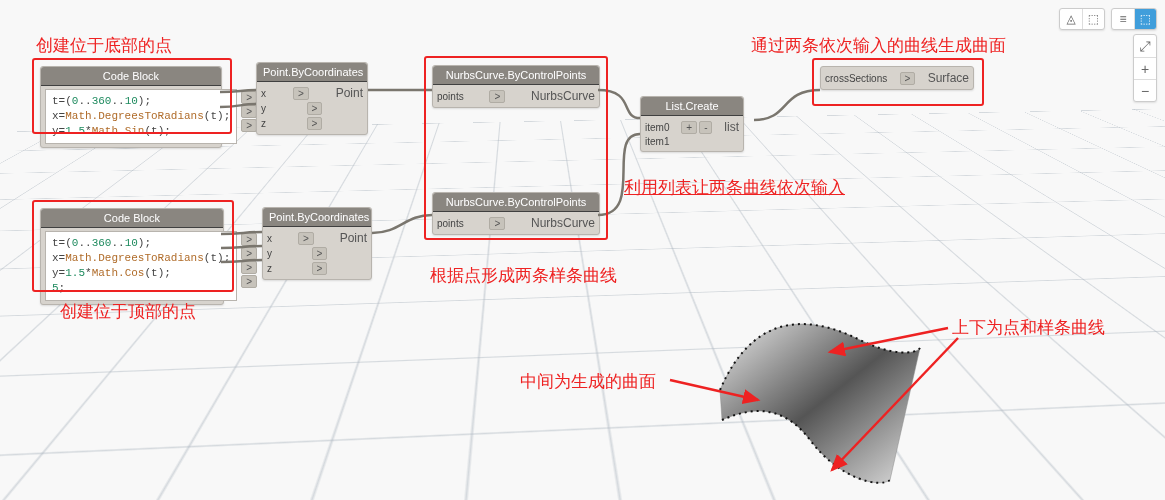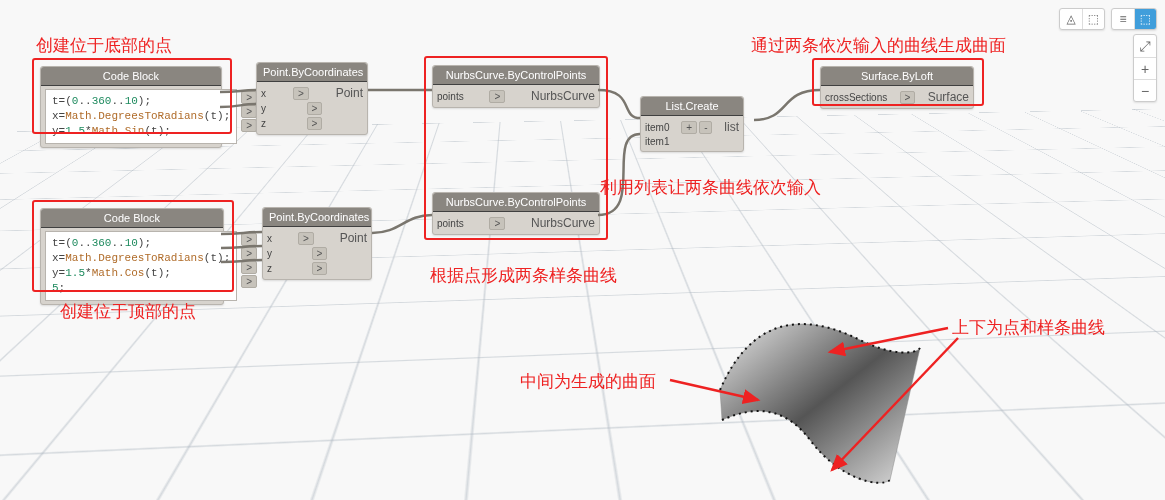--- a/index.html
+++ b/index.html
@@ -171,21 +171,20 @@
     </div>
     <div class="row">
           <span class="port-label">item1</span>
           <span></span>
           <span></span>
         </div>
   </div>
 </div>
 
 <div class="node" style="left:820px; top:66px; width:154px;">
-  <div class="node-header">Surface.ByLoft</div>
   <div class="node-body">
     <div class="row">
           <span class="port-label">crossSections</span>
           <span class="pill">&gt;</span>
           <span class="outlabel">Surface</span>
         </div>
   </div>
 </div>
 
 <div class="node" style="left:40px; top:208px; width:184px;">
@@ -240,21 +239,21 @@
 
 <div class="redbox" style="left:32px; top:58px; width:200px; height:76px;"></div>
 <div class="redbox" style="left:32px; top:200px; width:202px; height:92px;"></div>
 <div class="redbox" style="left:424px; top:56px; width:184px; height:184px;"></div>
 <div class="redbox" style="left:812px; top:58px; width:172px; height:48px;"></div>
 
 <div class="annot" style="left:36px; top:34px;">创建位于底部的点</div>
 <div class="annot" style="left:740px; top:34px;margin-left:11px;">通过两条依次输入的曲线生成曲面</div>
 <div class="annot" style="left:36px; top:300px;margin-left:24px;">创建位于顶部的点</div>
 <div class="annot" style="left:430px; top:264px;">根据点形成两条样条曲线</div>
-<div class="annot" style="left:600px; top:176px;">利用列表让两条曲线依次输入</div>
+<div class="annot" style="left:624px; top:176px;text-decoration:underline;">利用列表让两条曲线依次输入</div>
 <div class="annot" style="left:520px; top:370px;">中间为生成的曲面</div>
 <div class="annot" style="left:952px; top:316px;">上下为点和样条曲线</div>
 
 <svg width="1165" height="500" style="position:absolute;inset:0;z-index:2;pointer-events:none">
   <defs>
       <marker id="ah" markerWidth="8" markerHeight="8" refX="6" refY="3" orient="auto">
         <path d="M0,0 L7,3 L0,6 Z" class="arrowhead"></path>
       </marker>
     </defs>
   <line x1="670" y1="380" x2="758" y2="400" class="arrow" marker-end="url(#ah)"></line>

